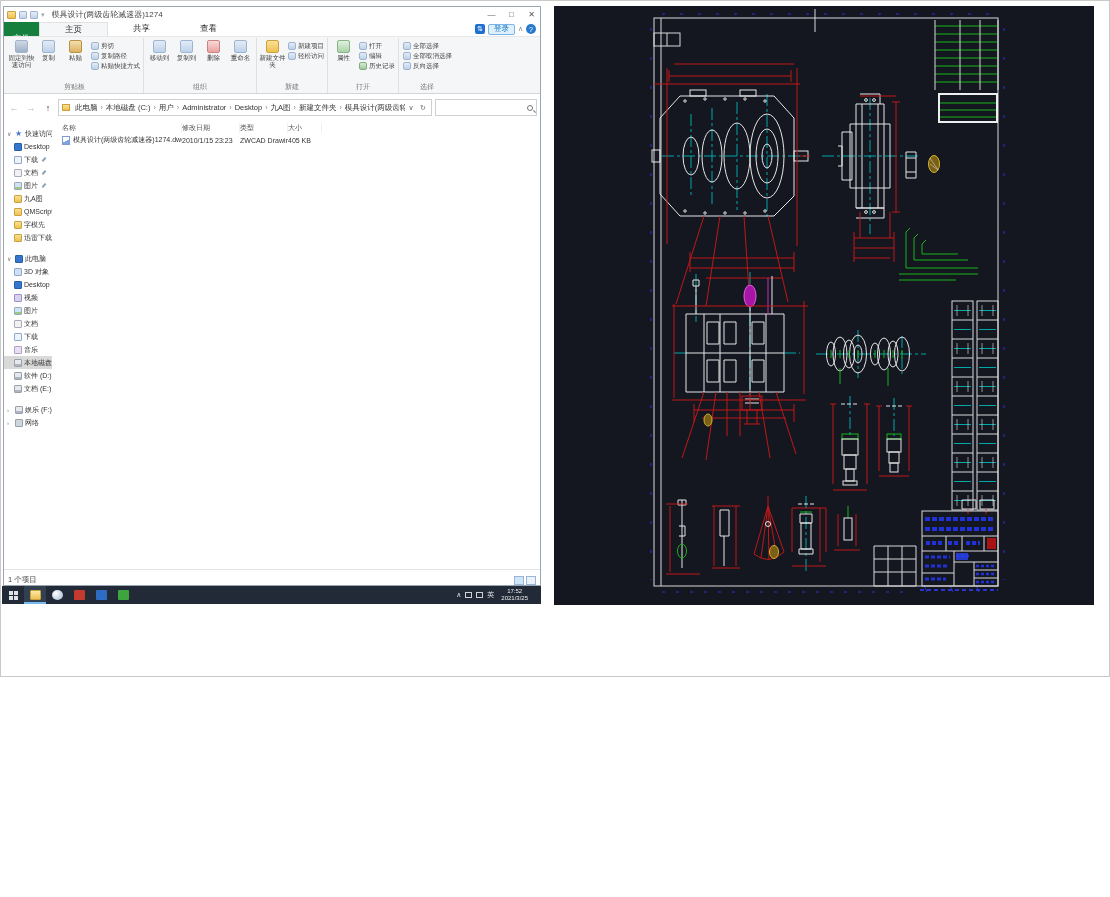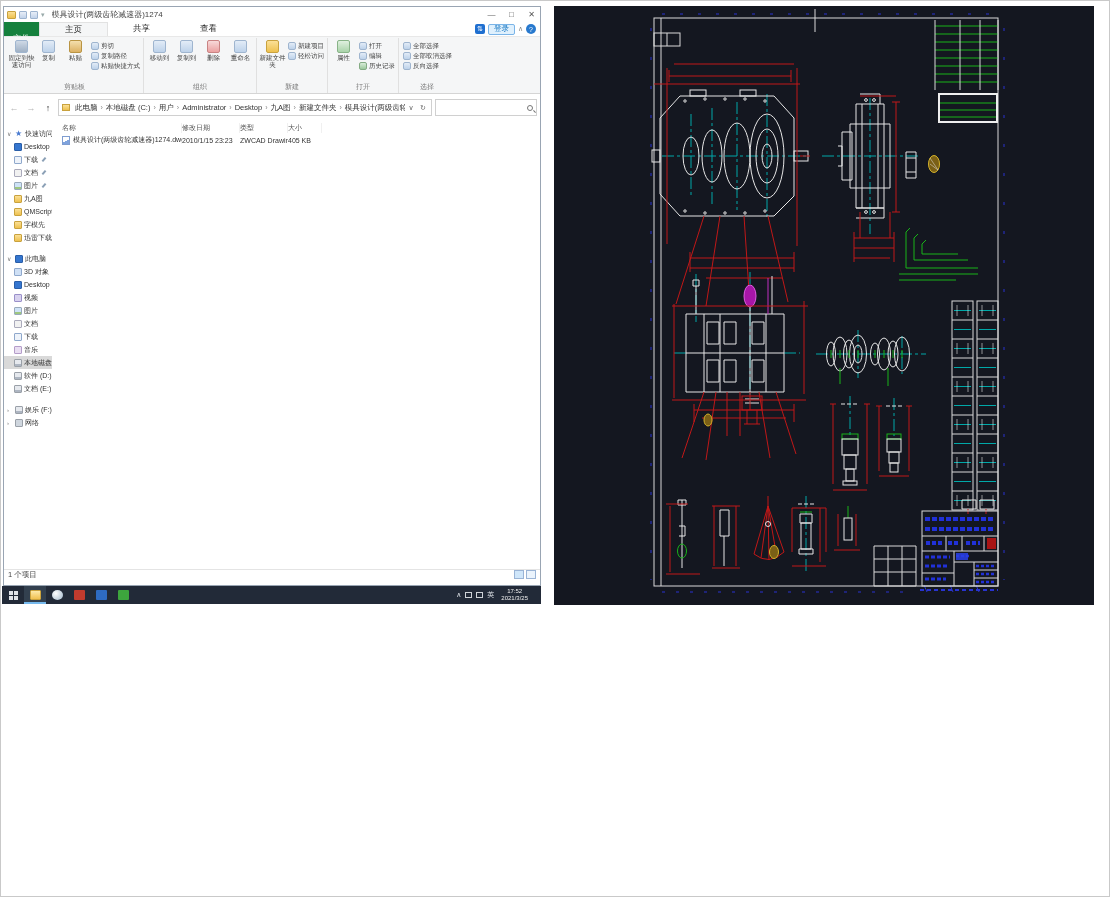--- a/index.html
+++ b/index.html
@@ -1,17 +1,17 @@
 <!DOCTYPE html>
 <html><head>
 <meta charset="utf-8">
 <style>
   html,body{margin:0;padding:0;background:#fff;}
   *{box-sizing:border-box;}
-  .screen{position:relative;width:1110px;height:897px;background:#fff;border:1px solid #c9c9c9;
+  .screen{position:relative;width:1110px;height:677px;background:#fff;border:1px solid #c9c9c9;
           font-family:"Liberation Sans",sans-serif;overflow:hidden;}
 
   
   .explorer{position:absolute;left:2px;top:5px;width:538px;height:580px;background:#fff;
             border:1px solid #99a5b3;display:flex;flex-direction:column;color:#222;}
   .titlebar{height:15px;display:flex;align-items:center;padding:0 0 0 3px;gap:3px;background:#fff;flex:none;}
   .appicon{width:9px;height:8px;background:linear-gradient(#fbe096,#eec14f);border:1px solid #c9a23e;border-radius:1px;}
   .qaticon{width:8px;height:8px;background:linear-gradient(#e8eef7,#c2d3ea);border:1px solid #9db3cf;border-radius:1px;}
   .qatsep{color:#9aa;font-size:7px;}
   .wtitle{flex:1;font-size:8px;color:#444;margin-left:4px;white-space:nowrap;overflow:hidden;}
@@ -92,21 +92,21 @@
   .filepane{flex:1;display:flex;flex-direction:column;min-width:0;font-size:7px;}
   .cols{display:grid;grid-template-columns:120px 58px 48px 34px;padding-left:10px;height:13px;
         align-items:center;color:#555;}
   .colh{border-right:1px solid #f0f0f0;padding-right:4px;overflow:hidden;white-space:nowrap;}
   .frow{display:grid;grid-template-columns:120px 58px 48px 34px;padding-left:10px;height:12px;
         align-items:center;color:#333;}
   .fname{display:flex;align-items:center;gap:3px;overflow:hidden;white-space:nowrap;}
   .dwgic{width:8px;height:9px;background:linear-gradient(160deg,#fff 55%,#7fa3dd 55%);border:1px solid #7f9dd0;flex:none;}
   .fcell{overflow:hidden;white-space:nowrap;}
 
-  .statusbar{height:16px;border-top:1px solid #e4e4e4;display:flex;align-items:flex-start;
+  .statusbar{height:16px;border-top:1px solid #e4e4e4;display:flex;align-items:flex-end;
              padding:0 4px;font-size:7.5px;color:#444;flex:none;}
   .statusspring{flex:1;}
   .viewic{width:10px;height:9px;border:1px solid #9ab4d6;background:#eaf3fc;margin-left:2px;}
   .viewic.act{background:#cfe6fa;}
 
   
   .taskbar{position:absolute;left:1px;top:585px;width:539px;height:18px;background:#222a38;
            display:flex;align-items:stretch;color:#e8e8e8;}
   .tbslot{width:22px;display:flex;align-items:center;justify-content:center;}
   .tbslot.active{background:#33404f;box-shadow:inset 0 -2px 0 #76b9ed;}

